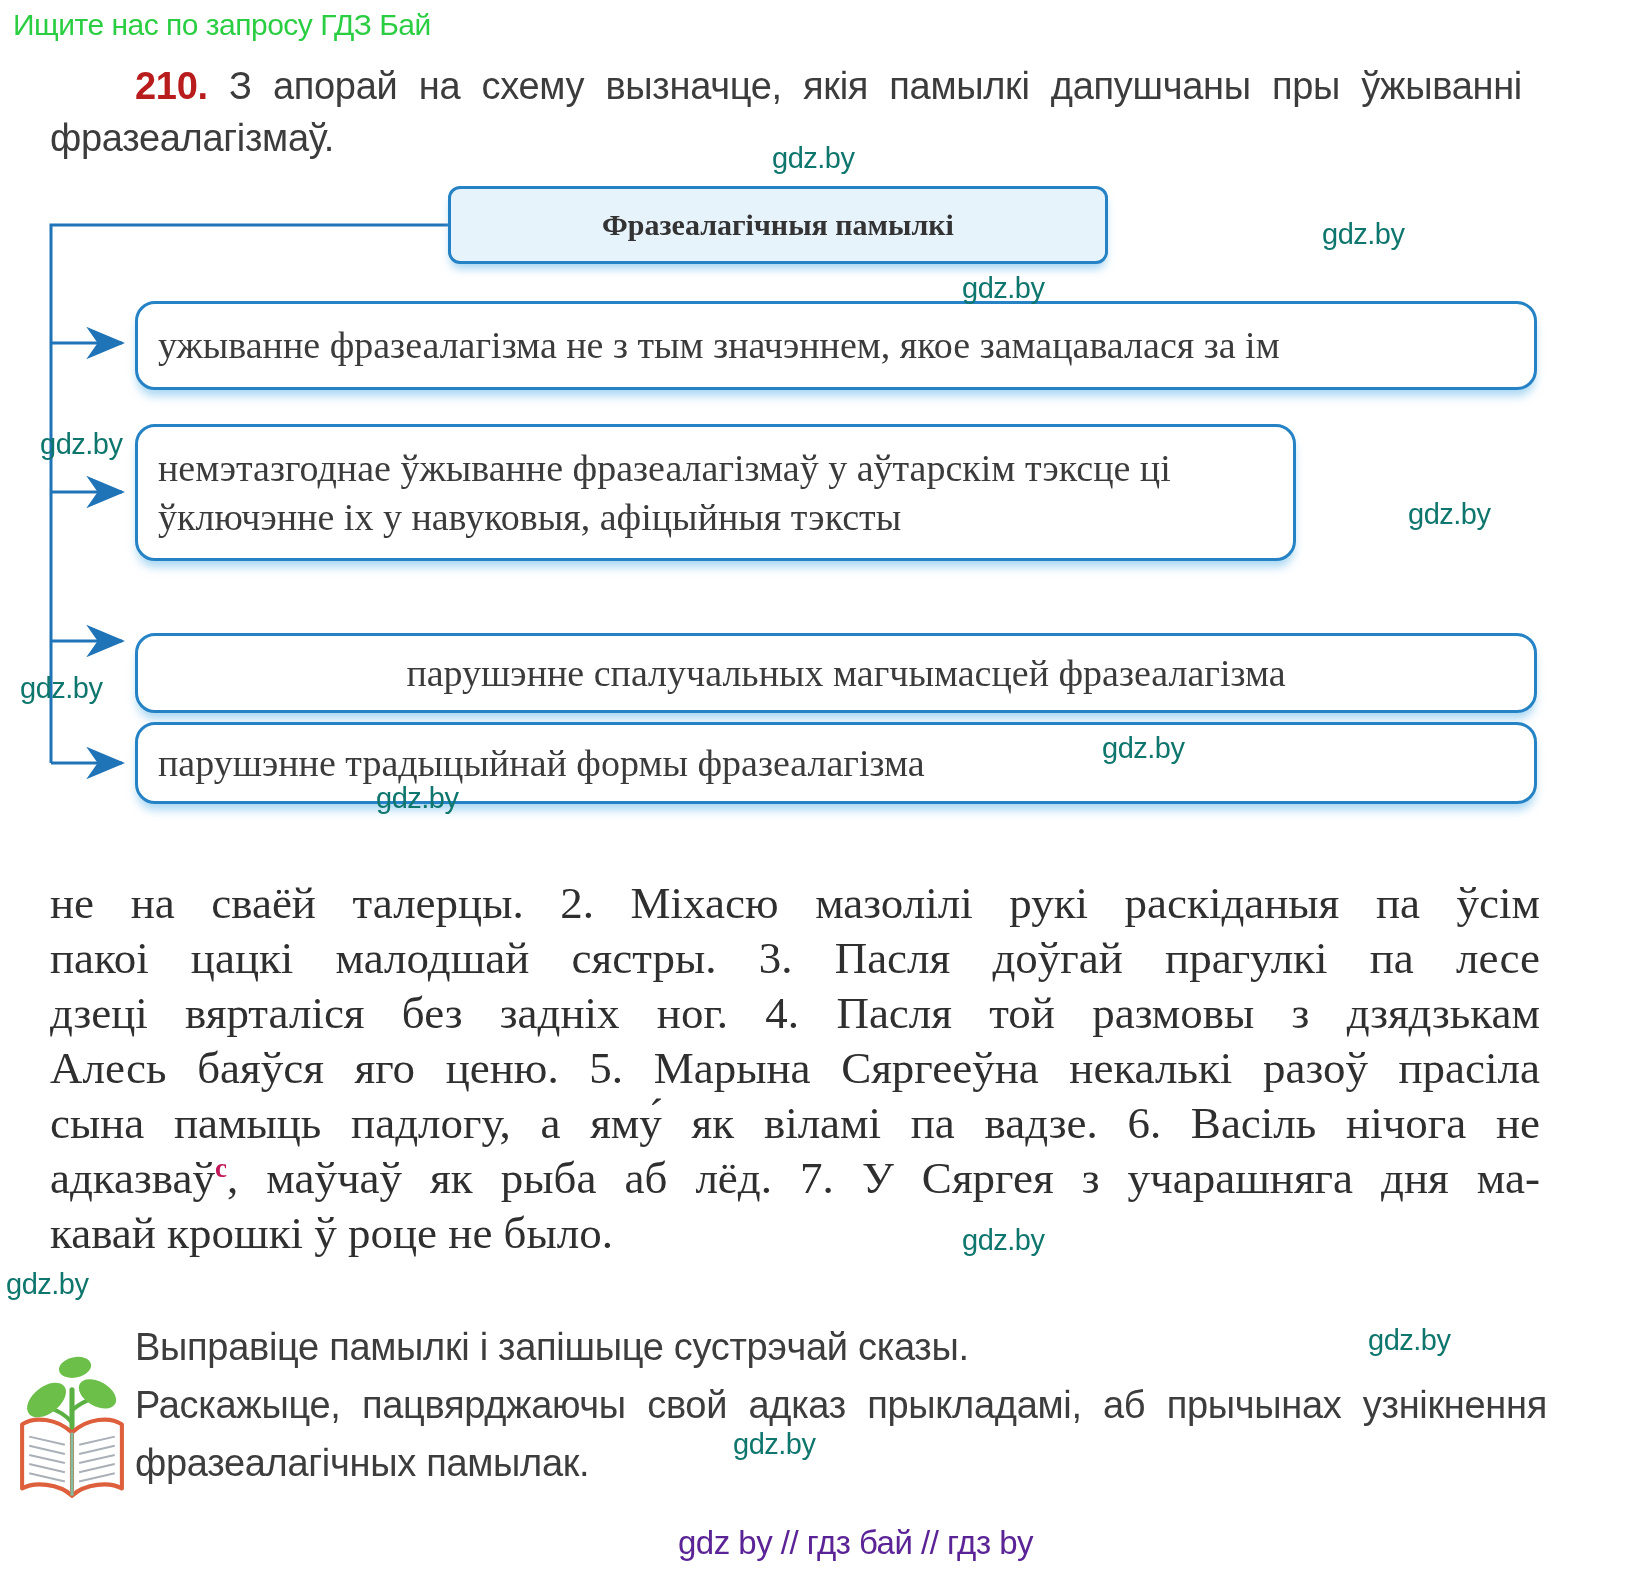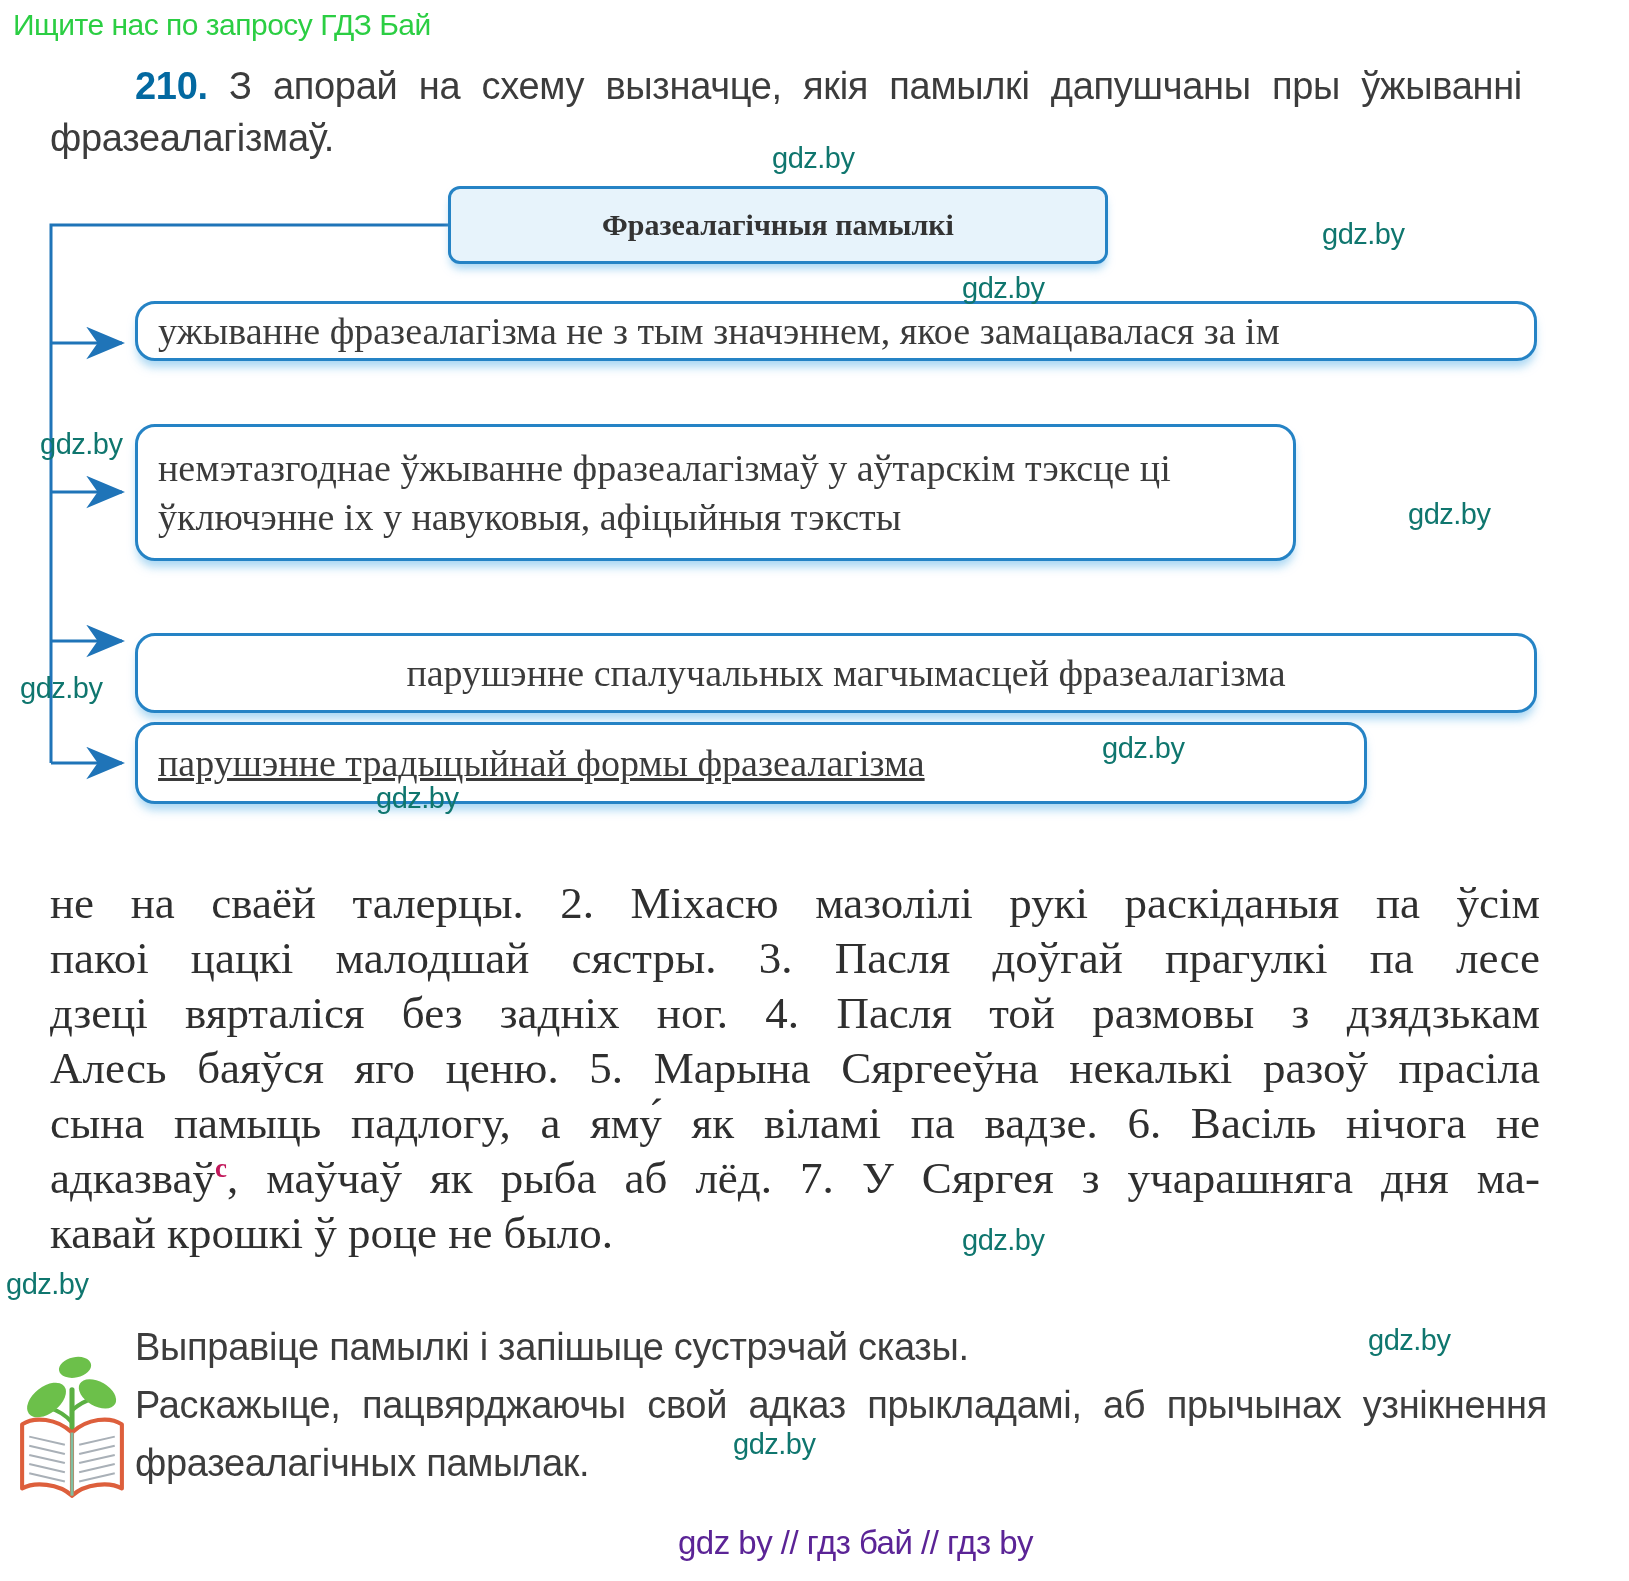--- a/index.html
+++ b/index.html
@@ -5,42 +5,42 @@
   html,body{margin:0;padding:0;background:#ffffff;}
   body{width:1629px;height:1581px;position:relative;overflow:hidden;
        font-family:"Liberation Sans",sans-serif;}
 
   .green-header{position:absolute;top:8px;left:13px;width:1629px;text-align:left;
     color:#2BCE43;font-size:30px;letter-spacing:-0.5px;}
 
   .instruction{position:absolute;left:50px;top:60px;width:1472px;margin:0;
     font-size:38px;line-height:52px;color:#3C3C3C;text-align:justify;
     text-indent:85px;letter-spacing:-0.3px;}
-  .ex-num{color:#0369a1;font-weight:bold;}
+  .ex-num{color:#b91c1c;font-weight:bold;}
 
   .wm{position:absolute;color:#0f766e;font-size:29px;letter-spacing:-0.5px;
     white-space:nowrap;z-index:6;}
 
   
   .connector-svg{position:absolute;left:0;top:180px;z-index:1;}
   .dbox{position:absolute;box-sizing:border-box;background:#ffffff;
     border:3px solid #2583C5;border-radius:20px;z-index:2;
     box-shadow:0 8px 10px -2px rgba(125,193,236,0.65);
     display:flex;align-items:center;
     font-family:"Liberation Serif",serif;font-size:38px;color:#3B3B3B;
     padding-left:20px;line-height:49px;}
   .dbox-title{position:absolute;box-sizing:border-box;left:448px;top:186px;
     width:660px;height:78px;background:#E7F3FB;border:3px solid #2583C5;
     border-radius:12px;z-index:2;display:flex;align-items:center;justify-content:center;
     box-shadow:0 7px 9px -2px rgba(125,193,236,0.65);
     font-family:"Liberation Serif",serif;font-weight:bold;font-size:30px;color:#333333;}
-  .box1{left:135px;top:301px;width:1402px;height:60px;}
+  .box1{left:135px;top:301px;width:1402px;height:89px;}
   .box2{left:135px;top:424px;width:1161px;height:137px;}
   .box3{left:135px;top:633px;width:1402px;height:80px;justify-content:center;}
-  .box4{left:135px;top:722px;width:1232px;height:82px;text-decoration:underline;}
+  .box4{left:135px;top:722px;width:1402px;height:82px;}
   .box2 .box-text{max-width:1305px;}
 
   
   .sentences{position:absolute;left:50px;top:876px;width:1490px;z-index:2;
     font-family:"Liberation Serif",serif;font-size:45px;line-height:55px;color:#2F2F2F;}
   .sent-line{text-align:justify;text-align-last:justify;white-space:normal;}
   .sent-line.indent{padding-left:85px;}
   .sent-line.last{text-align-last:left;}
   .note-sup{color:#C2185B;font-size:27px;font-weight:bold;vertical-align:super;line-height:0;}
 

